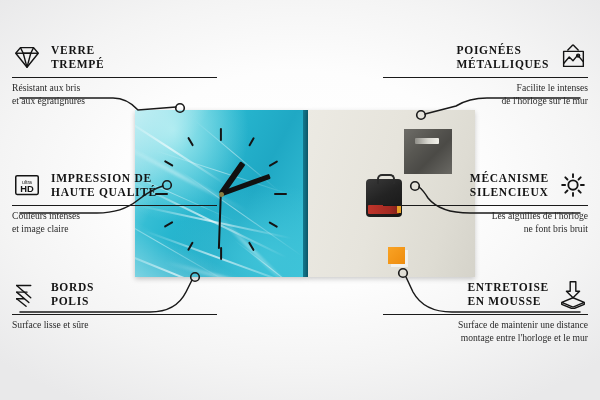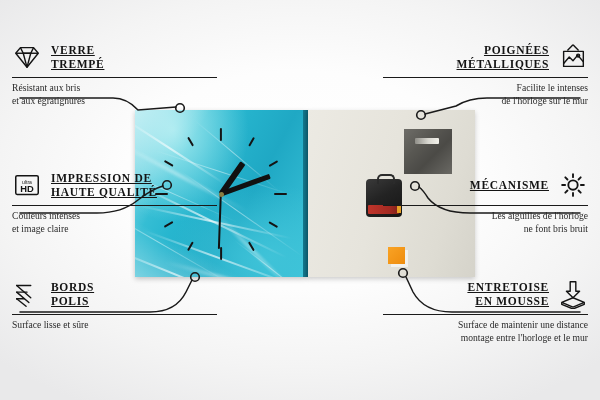--- a/index.html
+++ b/index.html
@@ -202,23 +202,22 @@
   .feature.left  .feat-head { justify-content: flex-start; }
 
   .feat-title {
     font-family: "Liberation Serif", serif;
     font-weight: bold;
     font-size: 11.5px;
     letter-spacing: .7px;
     line-height: 1.22;
     color: #141414;
     text-transform: uppercase;
-    text-decoration: underline;
-  }
-  .feature.right .feat-title { text-align: right; }
+  }
+  .feature.right .feat-title { text-align: left; }
 
   .feat-icon {
     width: 30px;
     height: 30px;
     flex: 0 0 30px;
     display: block;
   }
   .feat-rule {
     height: 1.4px;
     background: #1a1a1a;
@@ -401,20 +400,21 @@
     <div class="feat-desc">
       <div>Facilite le intenses</div>
       <div>de l'horloge sur le mur</div>
     </div>
   </div>
 
   <div class="feature right" style="top:168px">
     <div class="feat-head">
       <div class="feat-title">
         <div>MÉCANISME</div>
+        <div>SILENCIEUX</div>
       </div>
       <svg class="feat-icon" viewBox="0 0 32 32">
         <g fill="none" stroke="#141414" stroke-width="2" stroke-linecap="round">
           <circle cx="16" cy="16" r="5"></circle>
           <path d="M16 4.4 L16 7.6"></path>
             <path d="M16 24.4 L16 27.6"></path>
           <path d="M4.4 16 L7.6 16"></path>
             <path d="M24.4 16 L27.6 16"></path>
           <path d="M7.8 7.8 L10.1 10.1"></path>
             <path d="M21.9 21.9 L24.2 24.2"></path>

